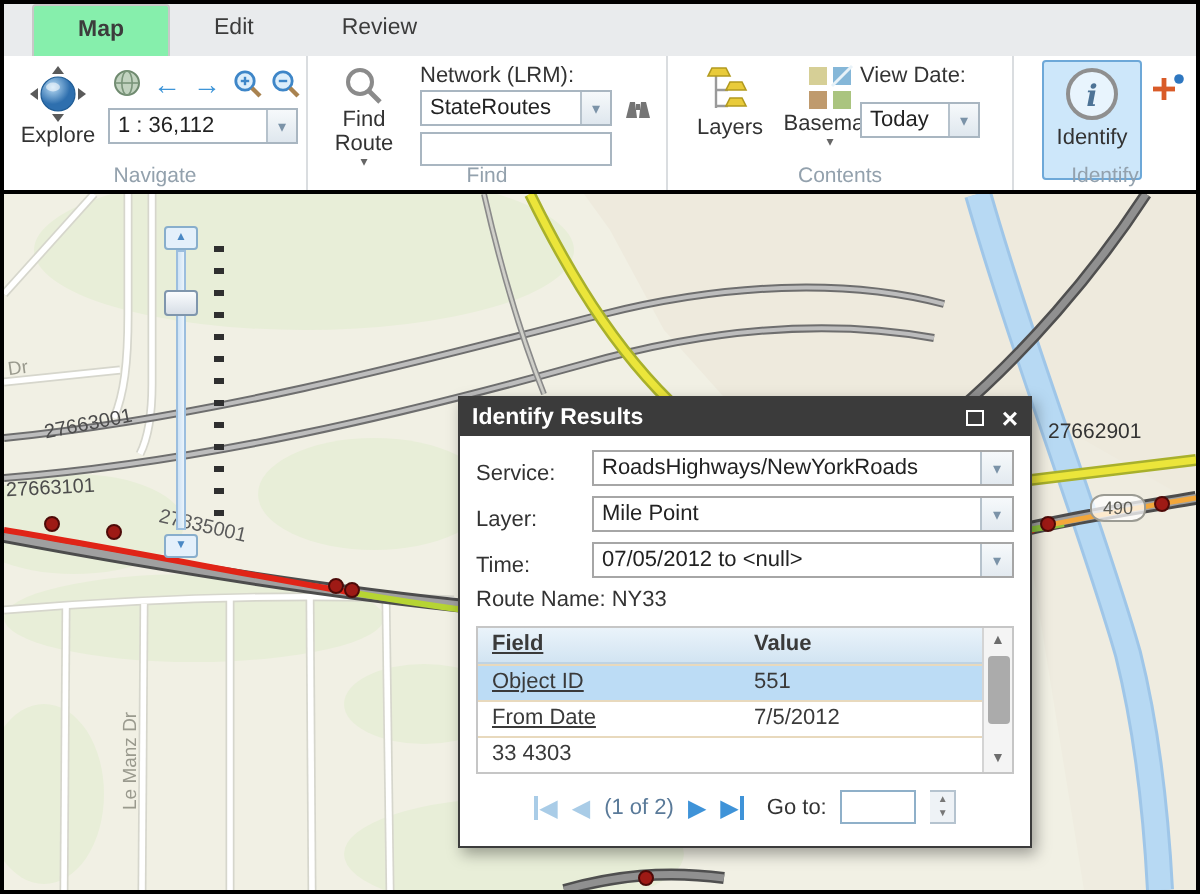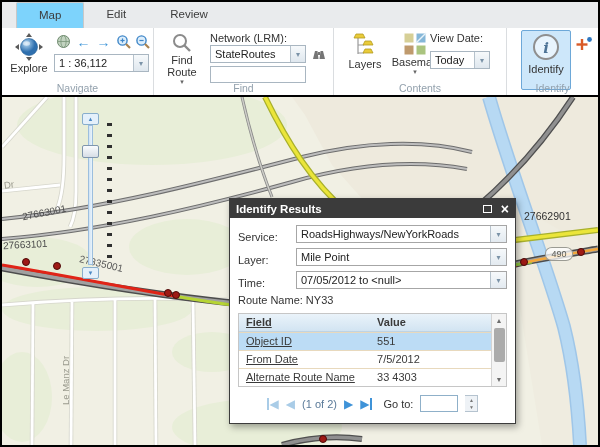--- a/index.html
+++ b/index.html
@@ -2,21 +2,21 @@
 <html><head>
 <meta charset="utf-8">
 <style>
   * { margin:0; padding:0; box-sizing:border-box; }
   body { font-family:"Liberation Sans", sans-serif; background:#fff; }
   .app { width:600px; height:447px; border:2px solid #000; position:relative; background:#fff; overflow:hidden; }
 
   
   .tabstrip { height:26px; background:#e9ebed; padding-left:14px; display:flex; }
   .tab { padding:6px 22px 4px; font-size:11.5px; color:#3c3c3c; }
-  .tab.active { background:#7dd3fc; border:1px solid #c8c8c8; border-bottom:none; border-radius:2px 2px 0 0; }
+  .tab.active { background:#86efac; border:1px solid #c8c8c8; border-bottom:none; border-radius:2px 2px 0 0;font-weight:bold; }
 
   
   .ribbon-body { height:67px; background:#fff; display:flex; border-bottom:0; }
   .rgroup { position:relative; border-right:1px solid #dadde0; height:100%; }
   .g-navigate { width:152px; } .g-find { width:180px; } .g-contents { width:173px; } .g-identify { flex:1; }
   .group-label { position:absolute; bottom:1px; left:0; right:0; text-align:center; font-size:10.5px; color:#93a1ad; }
 
   .rbtn { position:absolute; display:flex; flex-direction:column; align-items:center; justify-content:flex-start; font-size:11px; color:#333; border:1px solid transparent; }
   .rbtn .blabel { line-height:12px; }
   .tool-ic { position:absolute; width:19px; height:17px; display:flex; align-items:center; justify-content:center; }
@@ -367,21 +367,20 @@
             </div>
             <div class="trow selected">
               <span class="cell cell-field">Object ID</span>
               <span class="cell cell-value">551</span>
             </div>
             <div class="trow">
               <span class="cell cell-field">From Date</span>
               <span class="cell cell-value">7/5/2012</span>
             </div>
             <div class="trow">
-              <span class="cell cell-field">Alternate Route Name</span>
               <span class="cell cell-value">33 4303</span>
             </div>
           </div>
           <div class="tscroll">
             <span class="sarr">▲</span>
             <span class="thumb"></span>
             <span class="gap"></span>
             <span class="sarr">▼</span>
           </div>
         </div>

